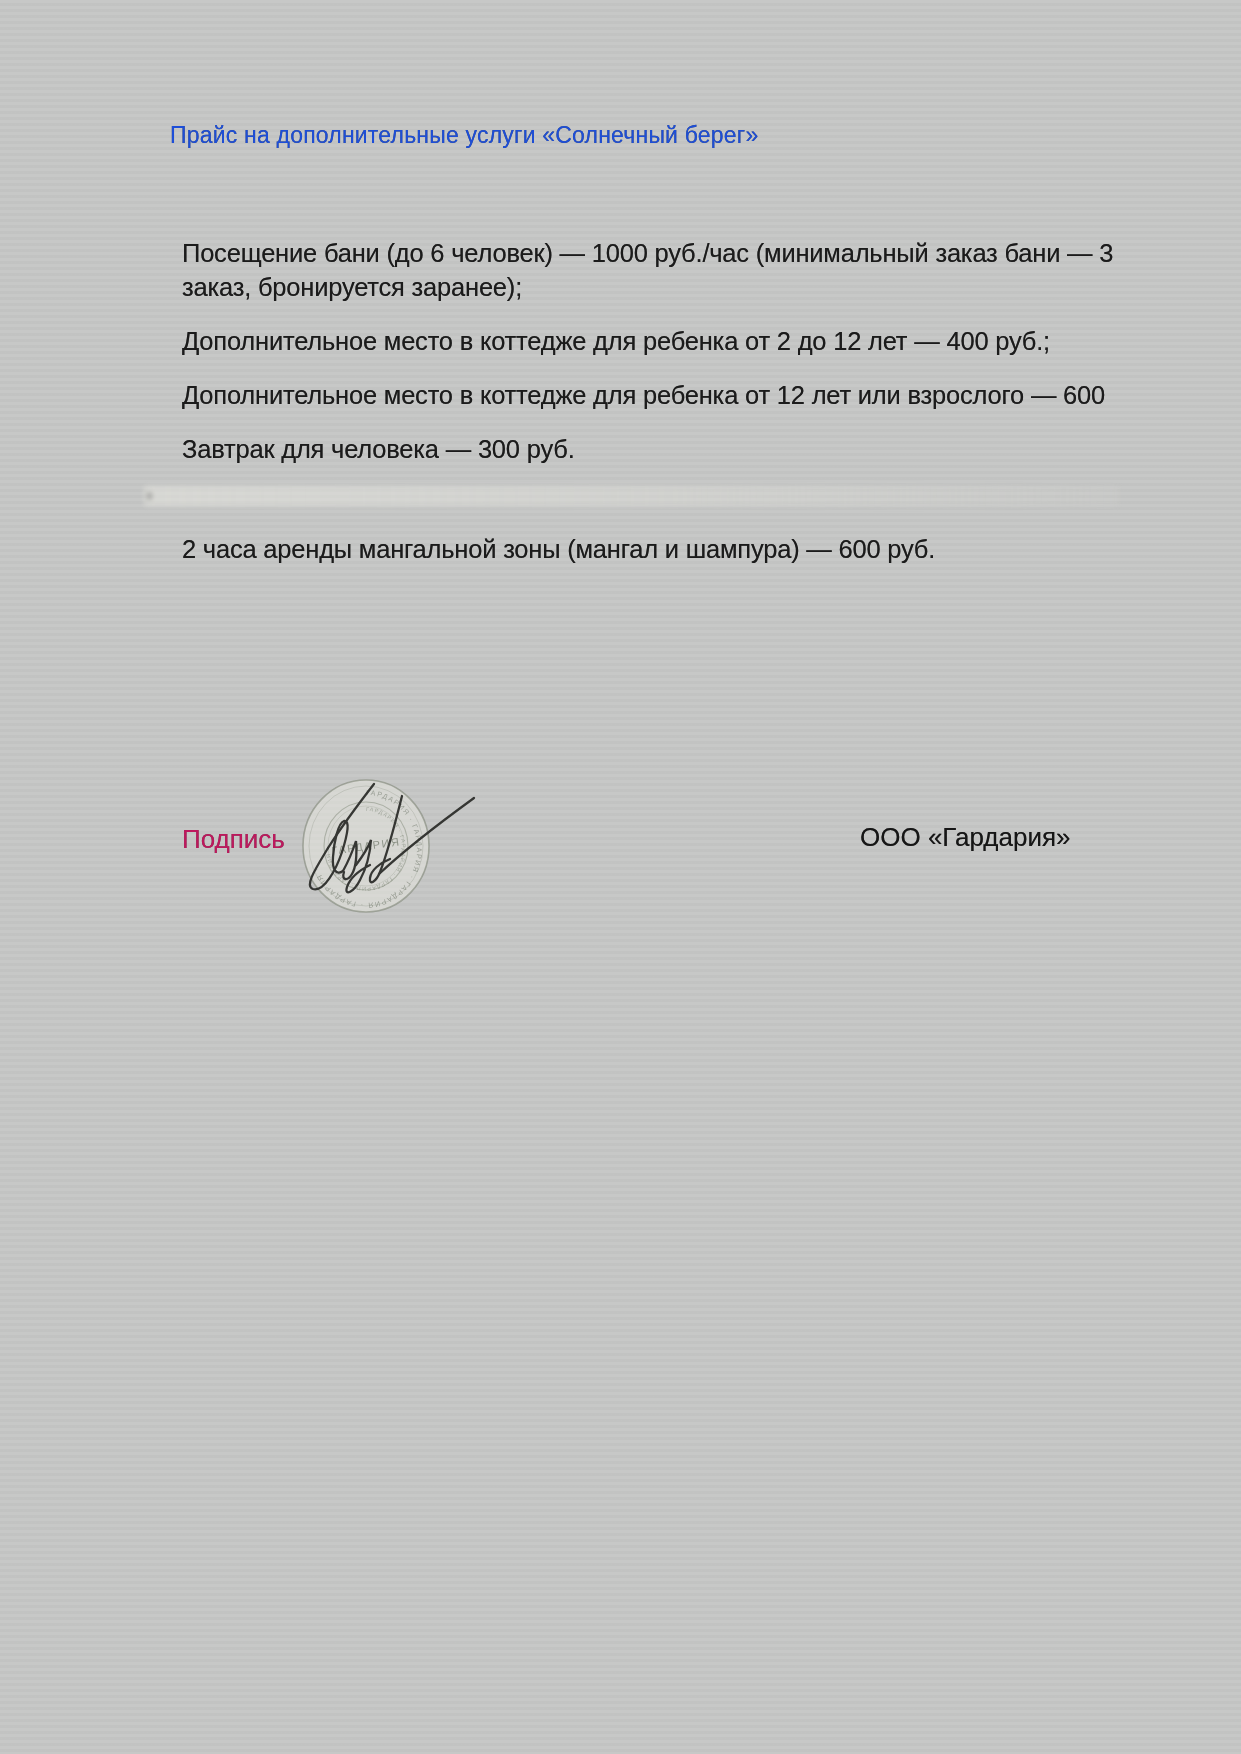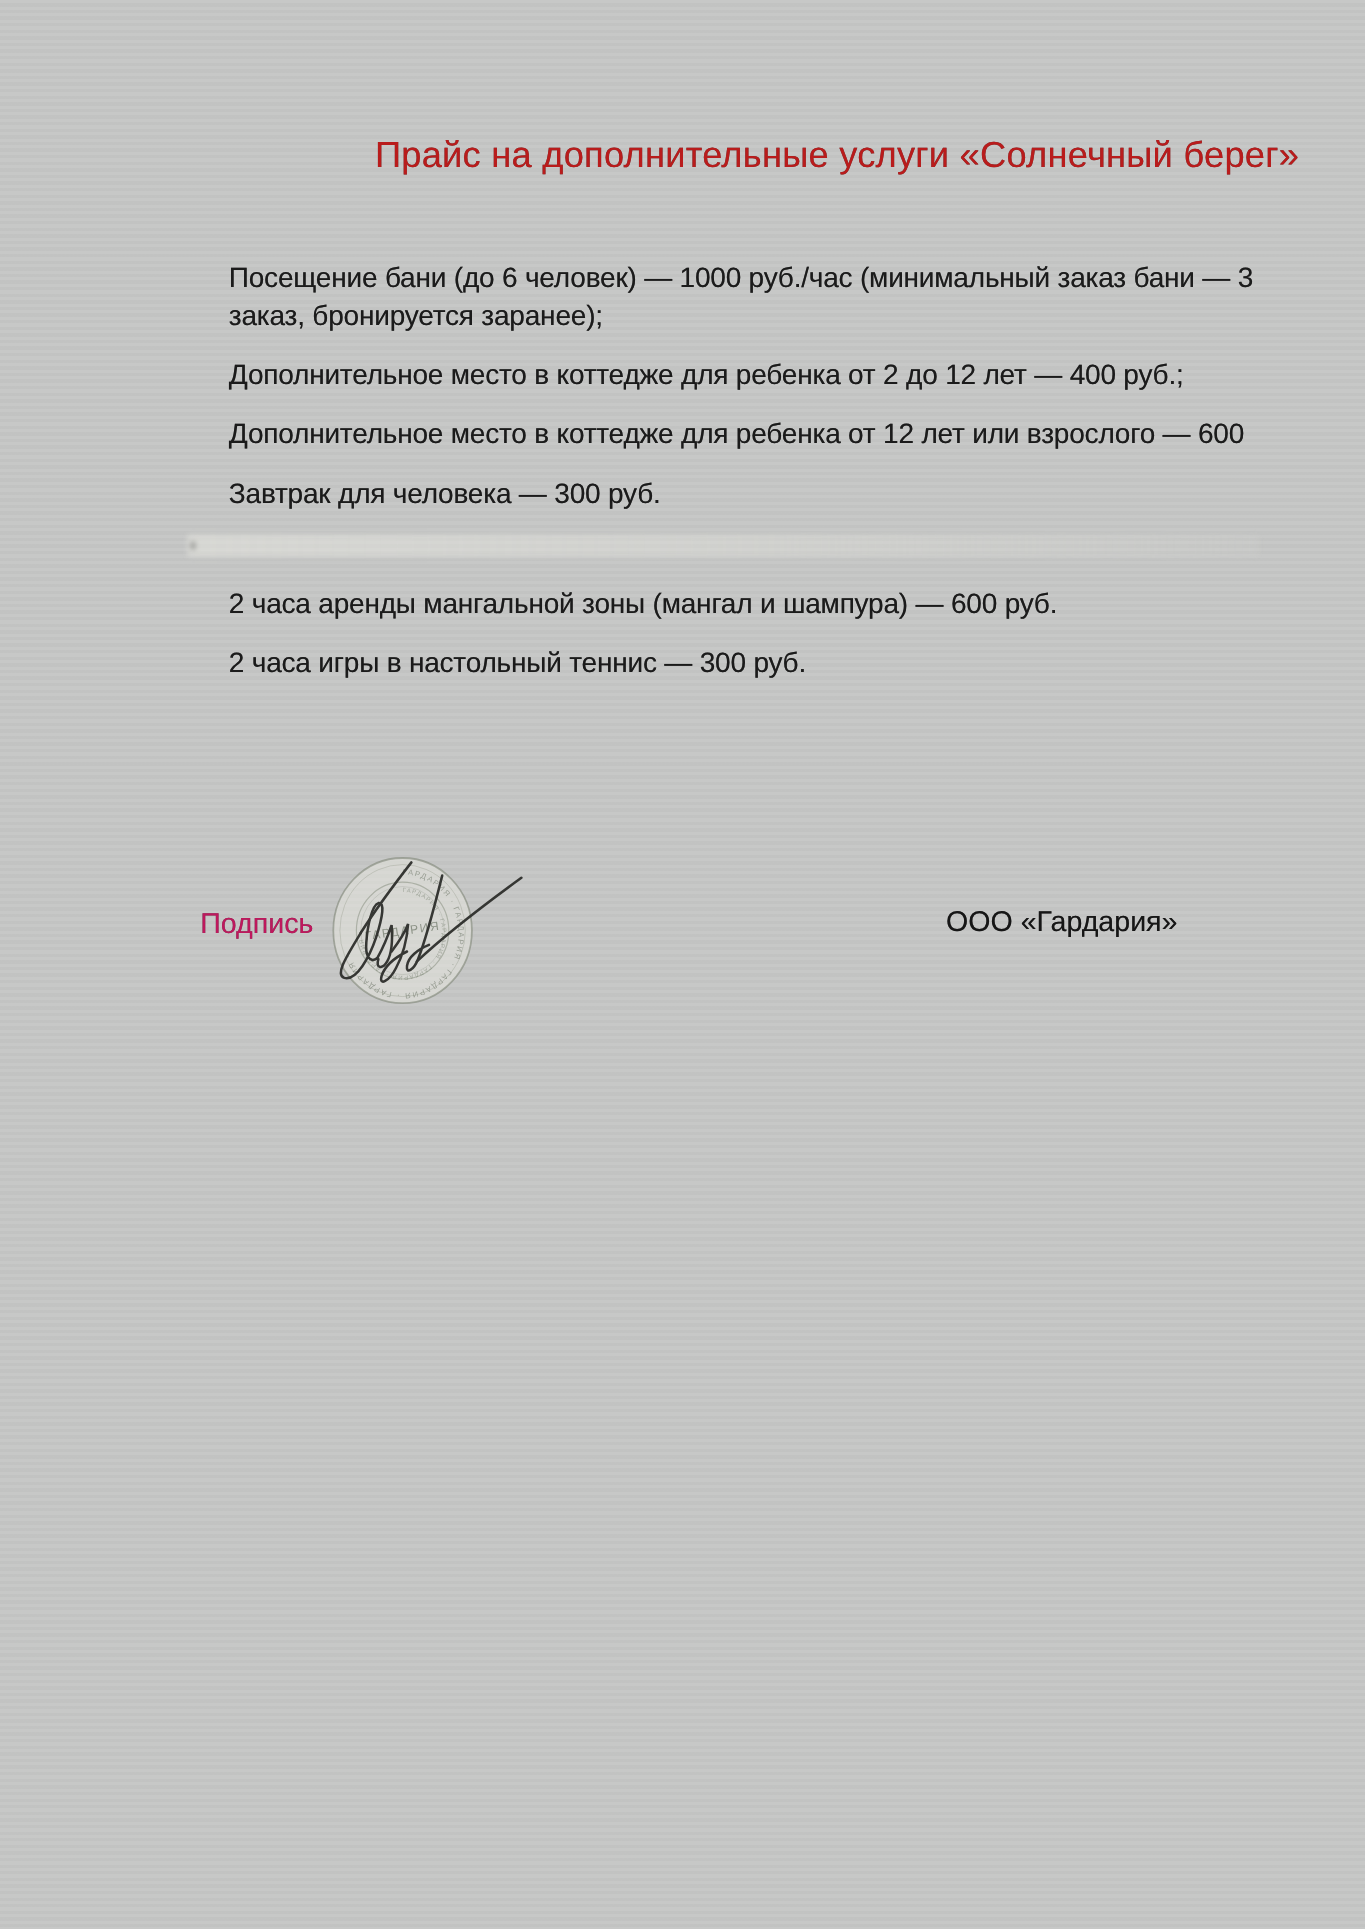--- a/index.html
+++ b/index.html
@@ -14,28 +14,28 @@
   body::before {
     content:"";
     position:absolute; inset:0;
     background:repeating-linear-gradient(180deg,
       rgba(255,255,255,0.025) 0px, rgba(255,255,255,0.025) 3px,
       rgba(0,0,0,0.018) 3px, rgba(0,0,0,0.018) 6px);
     pointer-events:none;
   }
   .doc-title {
     position:absolute; top:122px; left:170px; right:60px;
-    text-align:right;
-    font-size:33px; color:#b91c1c;
+    text-align:left;
+    font-size:23px; color:#1d4ed8;
     text-shadow:0 0 0.5px rgba(20,20,20,0.65);
     letter-spacing:0.2px;
   }
   .content {
     position:absolute; top:236px; left:182px; width:870px;
-    font-size:25.5px; color:#1b1b1b;margin-left:26px;
+    font-size:25.5px; color:#1b1b1b;
   }
   .para { margin:0 0 20px 0; }
   .line {
     line-height:34px;
     white-space:nowrap;
     text-shadow:0 0 0.5px rgba(20,20,20,0.6);
     letter-spacing:-0.2px;
   }
   
   .smudge {
@@ -95,23 +95,20 @@
   </div>
 
   <div class="smudge">
     <span class="smudge-dot"></span>
   </div>
 
   <div class="para">
     <div class="line">2 часа аренды мангальной зоны (мангал и шампура) — 600 руб.</div>
   </div>
 
-  <div class="para">
-    <div class="line">2 часа игры в настольный теннис — 300 руб.</div>
-  </div>
 
 </div>
 
 <div class="podpis-label">Подпись</div>
 
 <div class="stamp-wrap">
   <svg viewBox="0 0 208 158" width="208" height="158">
     <defs>
       <filter id="stampBlur" x="-20%" y="-20%" width="140%" height="140%">
         <feGaussianBlur stdDeviation="0.55"></feGaussianBlur>

